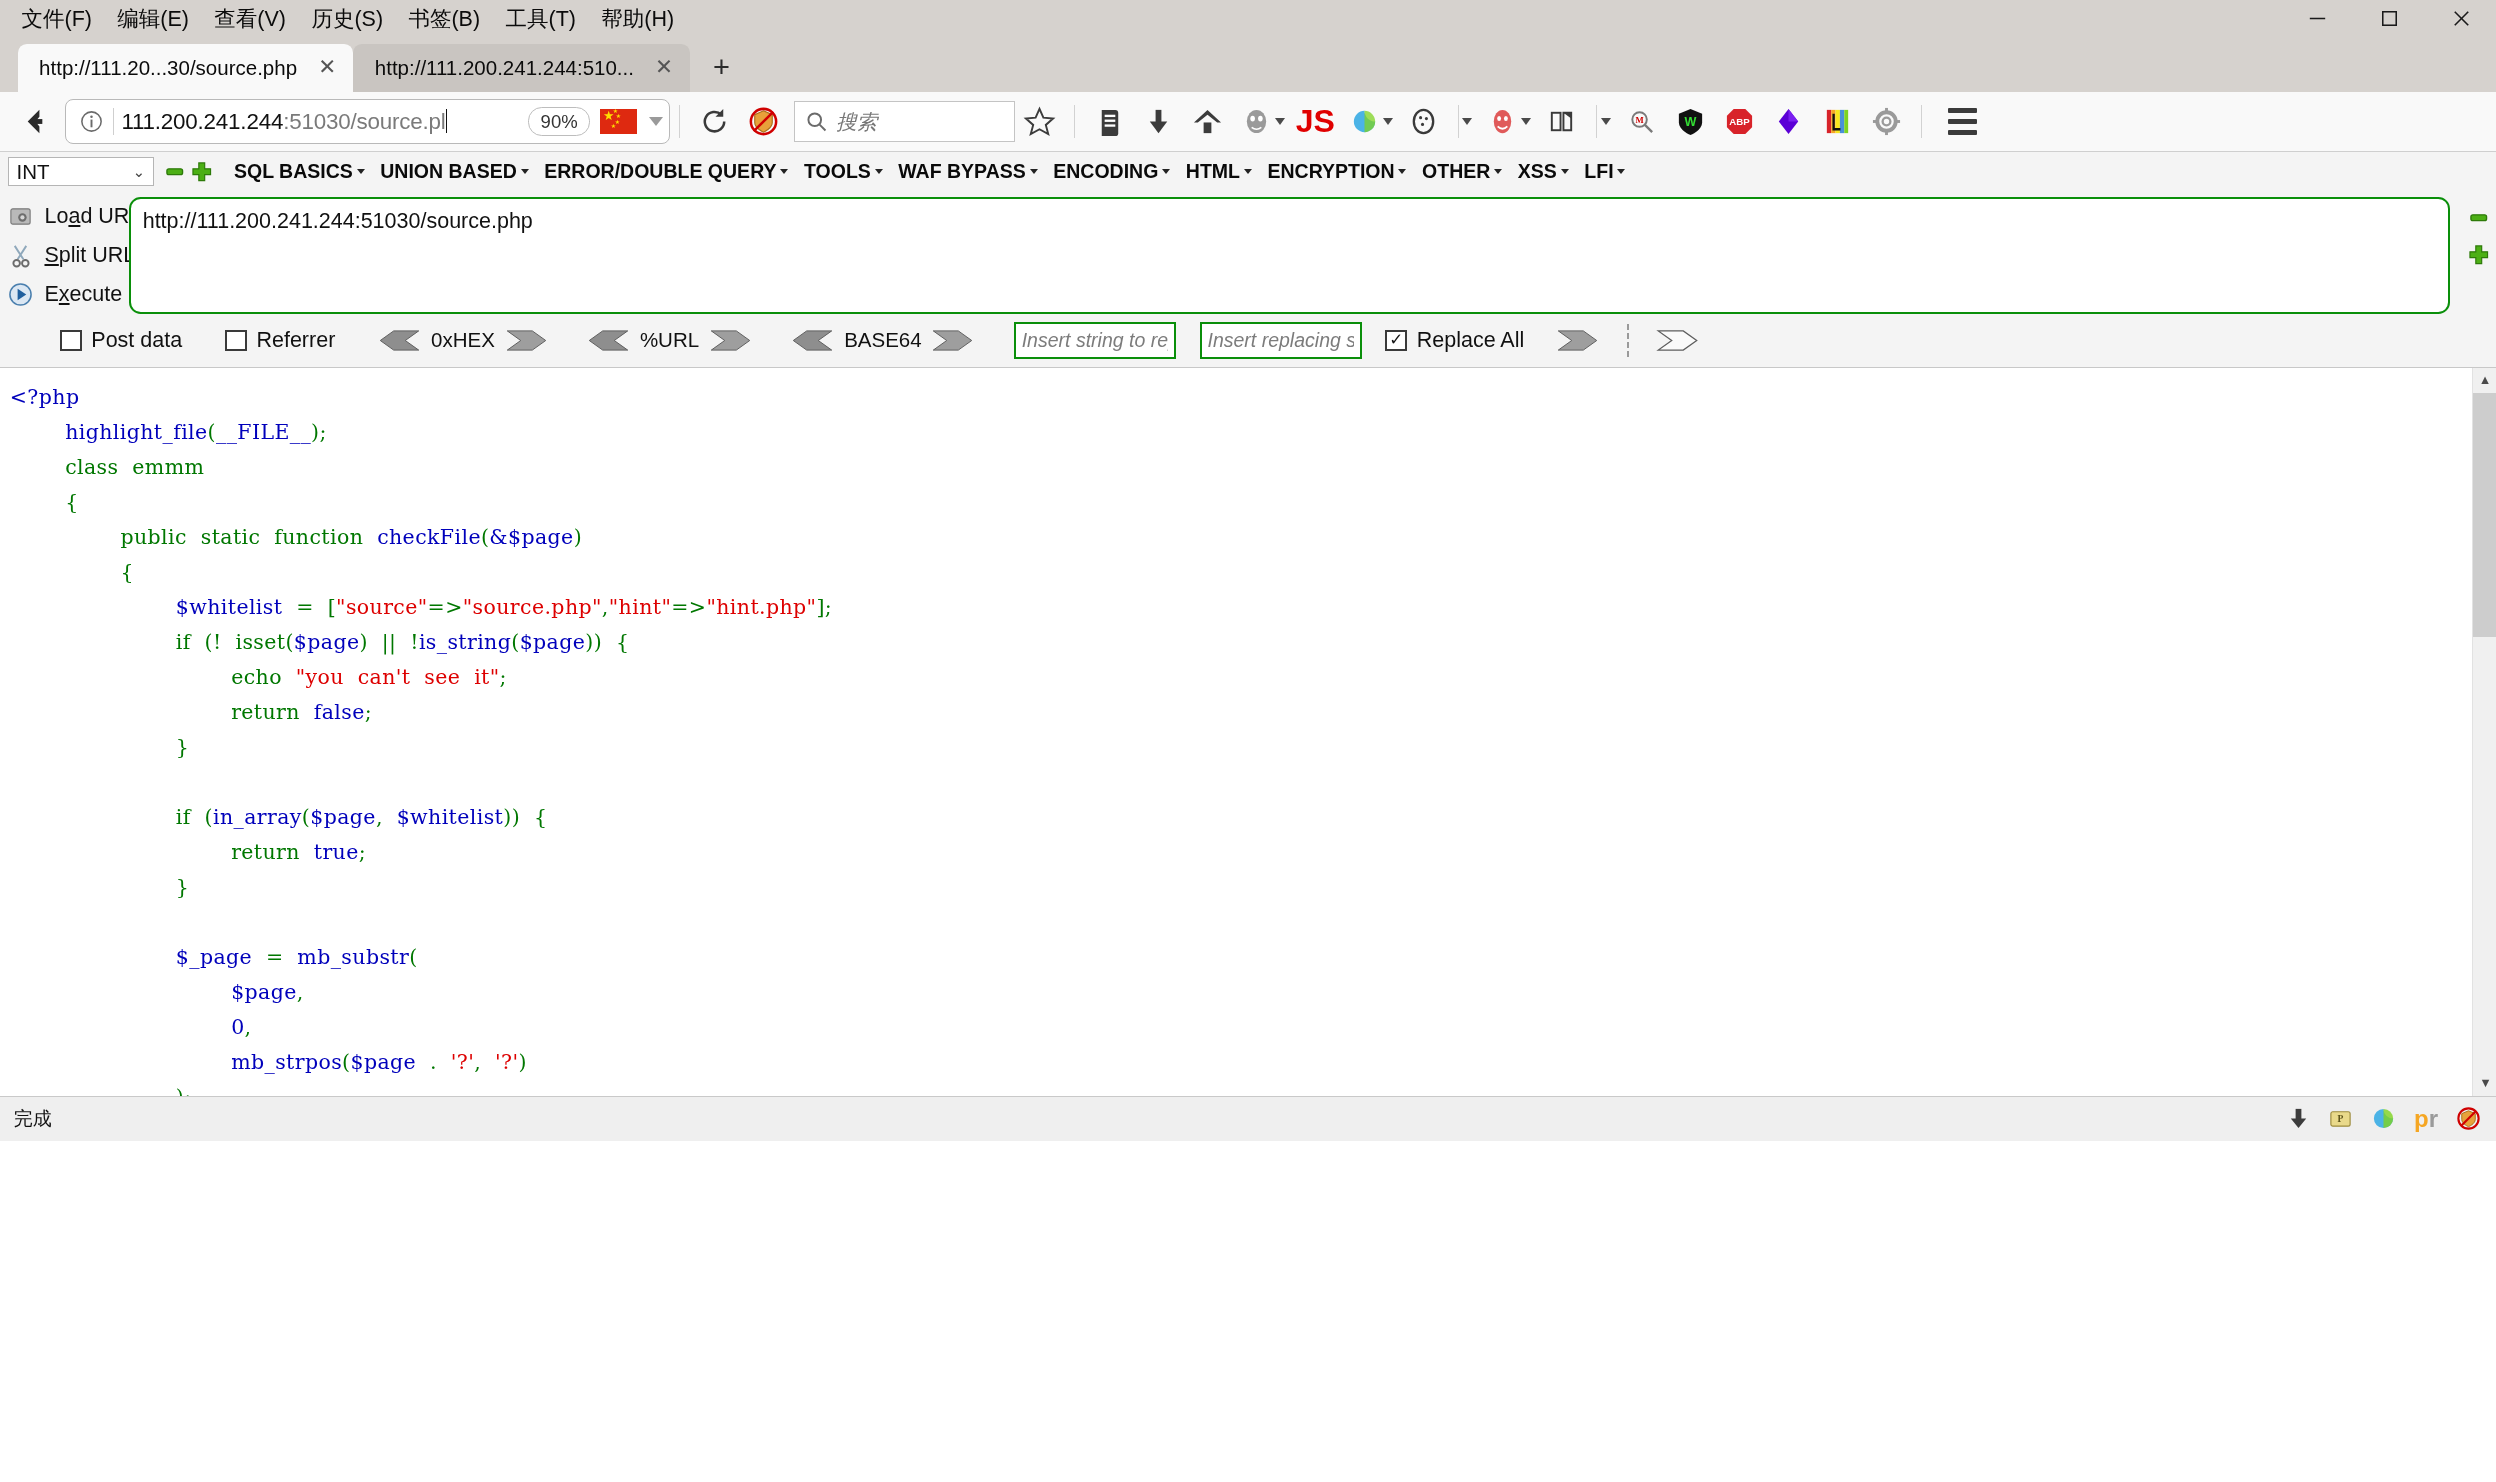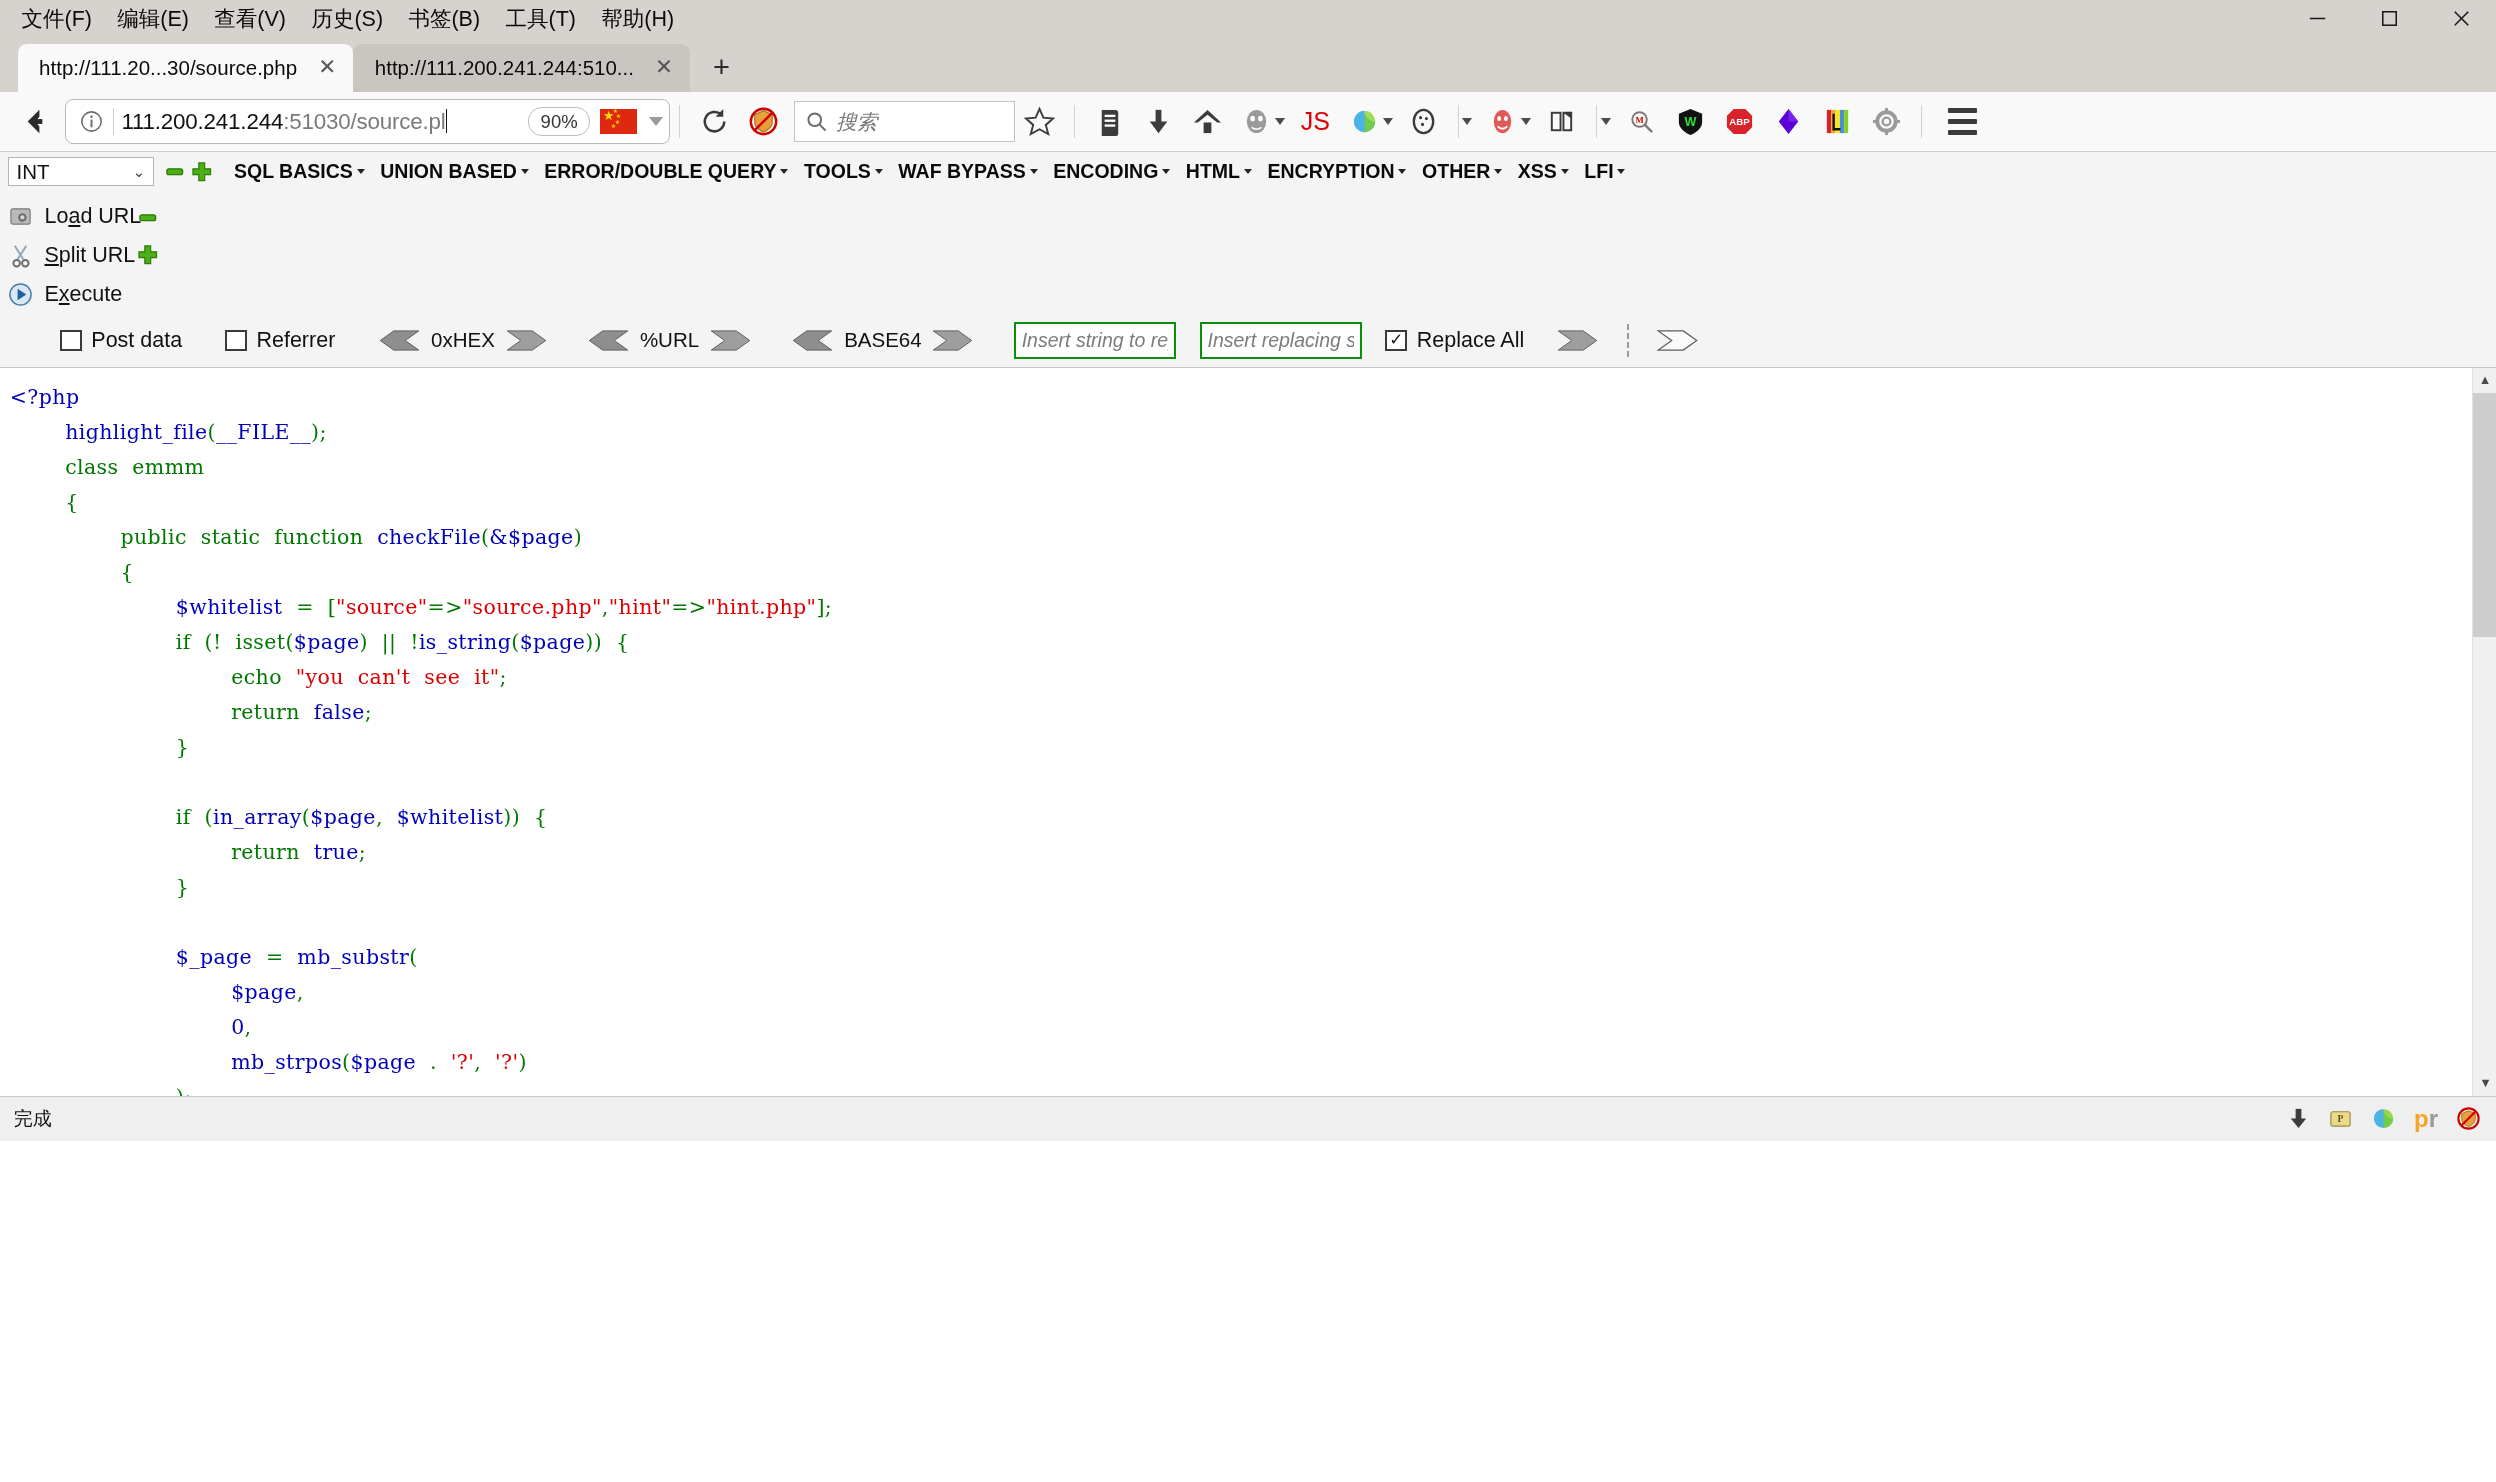--- a/index.html
+++ b/index.html
@@ -373,21 +373,21 @@
   <div class="tb-icon">
     <svg width="29" height="29" viewBox="0 0 30 30">
         <ellipse cx="15" cy="15" rx="10" ry="12" fill="#9a9a9a"></ellipse>
         <ellipse cx="11" cy="12" rx="2.4" ry="3" fill="#fff"></ellipse>
         <ellipse cx="19" cy="12" rx="2.4" ry="3" fill="#fff"></ellipse>
         <path d="M10 21 q5 4 10 0" stroke="#fff" stroke-width="1.6" fill="none"></path>
       </svg>
   </div>
   <div class="caret-sm"></div>
   <div class="tb-icon">
-    <span style="font-weight:normal;font-size:25px;color:#e00000;font-family:'Liberation Sans',sans-serif;">JS</span>
+    <span style="font-weight:bold;font-size:32px;color:#e00000;font-family:'Liberation Sans',sans-serif;">JS</span>
   </div>
   <div class="tb-icon">
     <svg width="31" height="31" viewBox="0 0 32 32">
       <path d="M5 16 a11 11 0 0 1 11 -11 a11 11 0 0 0 11 11 a11 11 0 0 1 -22 0 z" fill="#4bb3e6"></path>
       <path d="M16 5 a11 11 0 0 1 11 11 a11 11 0 0 1 -11 11 z" fill="#7ed321" opacity="0.75"></path>
     </svg>
   </div>
   <div class="caret-sm"></div>
   <div class="tb-icon">
     <svg width="31" height="31" viewBox="0 0 32 32">
@@ -552,20 +552,21 @@
       </div>
       <div class="hb-act">
         <svg class="hb-ico" viewBox="0 0 26 26">
           <circle cx="13" cy="13" r="11" fill="#dbe7f3" stroke="#4a7fae" stroke-width="1.6"></circle>
           <path d="M10 7 L19 13 L10 19 Z" fill="#1f5f9e"></path>
         </svg>
         <span class="lbl">E<u>x</u>ecute</span>
       </div>
     </div>
 
+    <div class="hb-textarea">http://111.200.241.244:51030/source.php</div>
 
     <div class="hb-plusminus">
       <svg class="pm" viewBox="0 0 22 22">
           <rect x="3" y="8" width="16" height="6" rx="2" fill="#4caf15" stroke="#2d7a09" stroke-width="1.4"></rect>
         </svg>
       <svg class="pm" viewBox="0 0 22 22">
           <path d="M8 2 h6 v6 h6 v6 h-6 v6 h-6 v-6 h-6 v-6 h6 z" fill="#4caf15" stroke="#2d7a09" stroke-width="1.2"></path>
         </svg>
     </div>
   </div>

